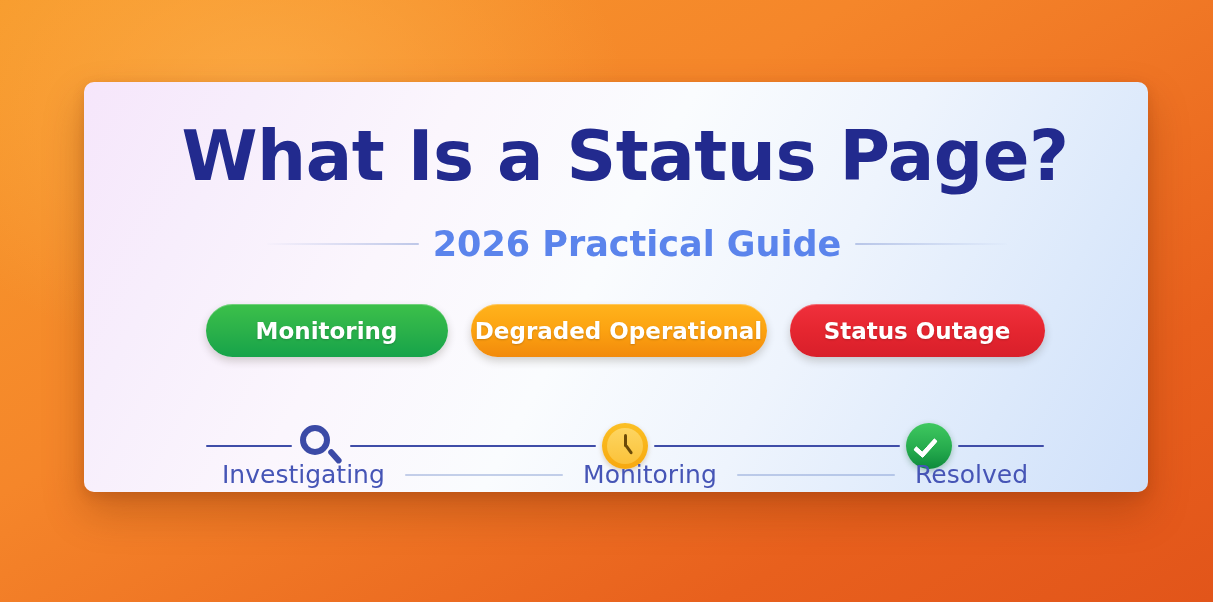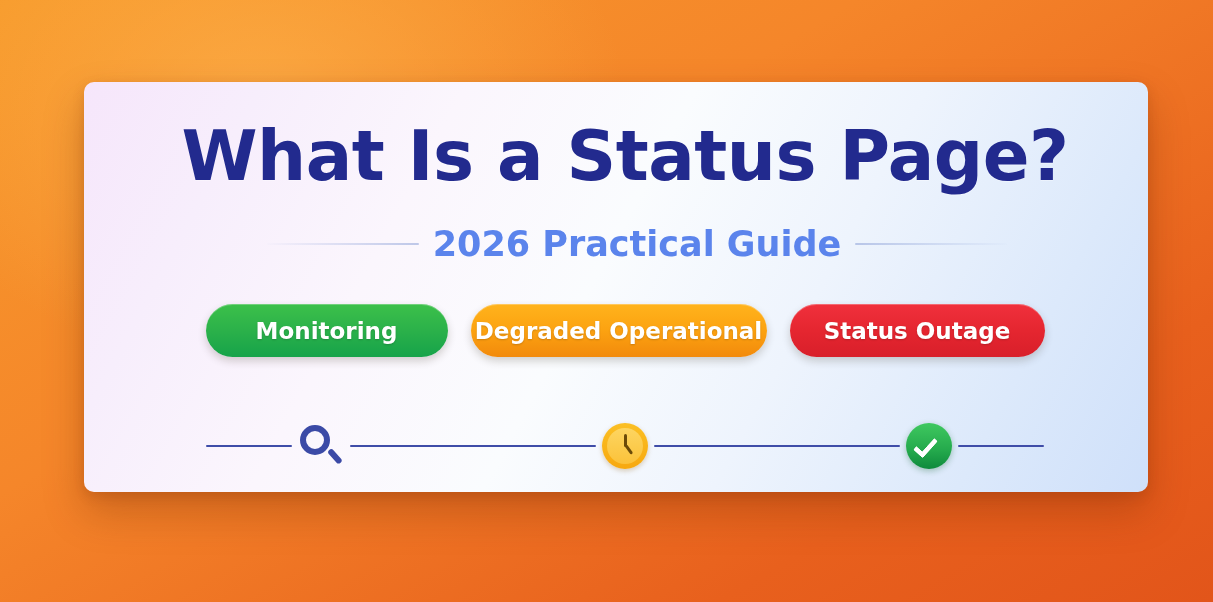--- a/index.html
+++ b/index.html
@@ -324,19 +324,28 @@
 
           <span class="node">
             <span class="check">
               <span class="mark"></span>
             </span>
           </span>
 
           <span class="seg end"></span>
         </div>
 
+        <div class="labels">
+          <span class="label-pad"></span>
+          <span class="label">Investigating</span>
+          <span class="label-spacer"></span>
+          <span class="label">Monitoring</span>
+          <span class="label-spacer"></span>
+          <span class="label">Resolved</span>
+          <span class="label-pad"></span>
+        </div>
 
       </div>
 
     </div>
   </div>
 
 </div>
 
 </body></html>

